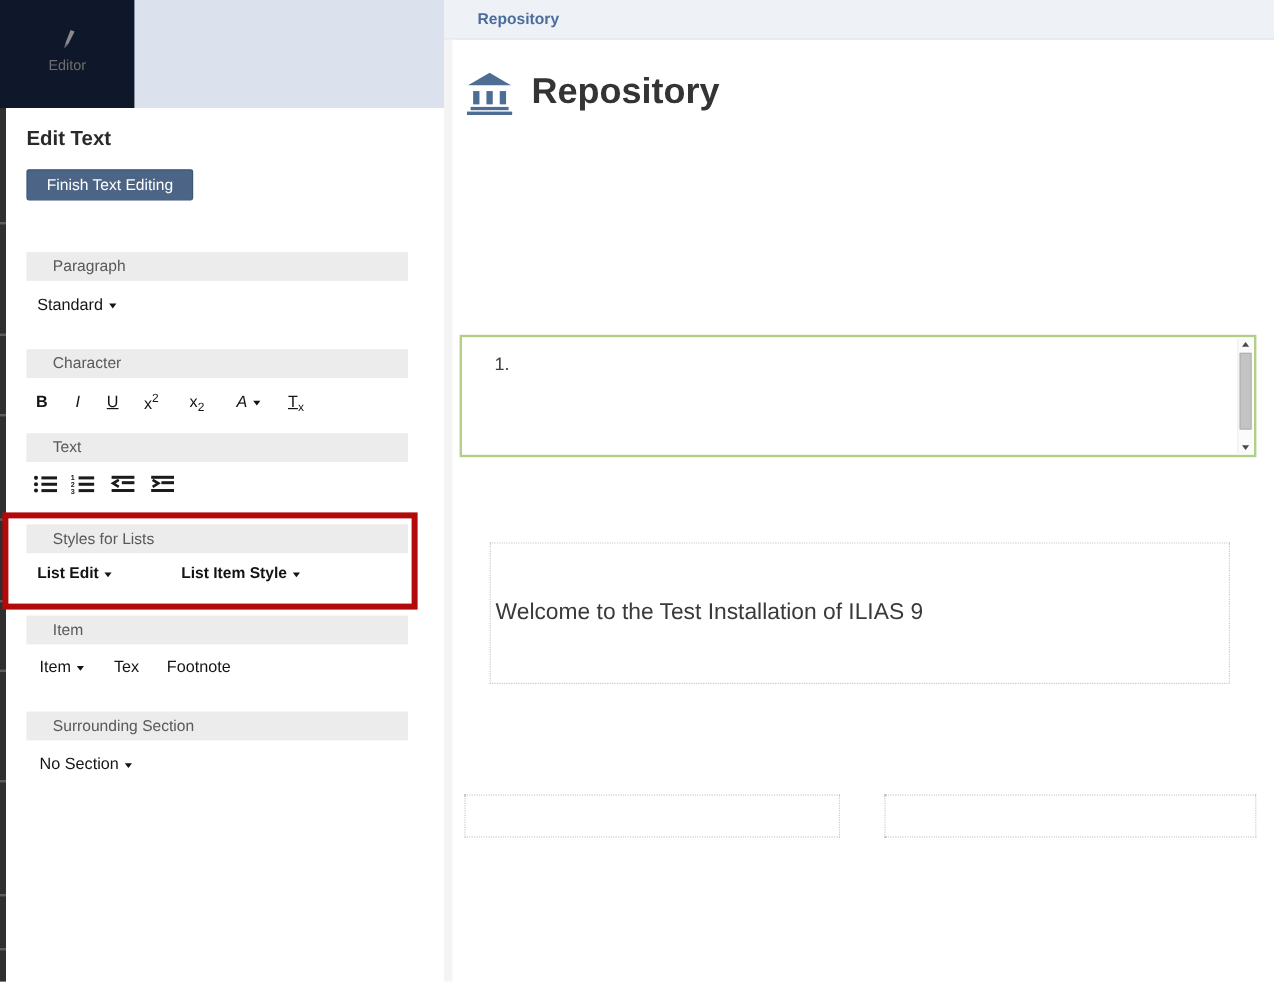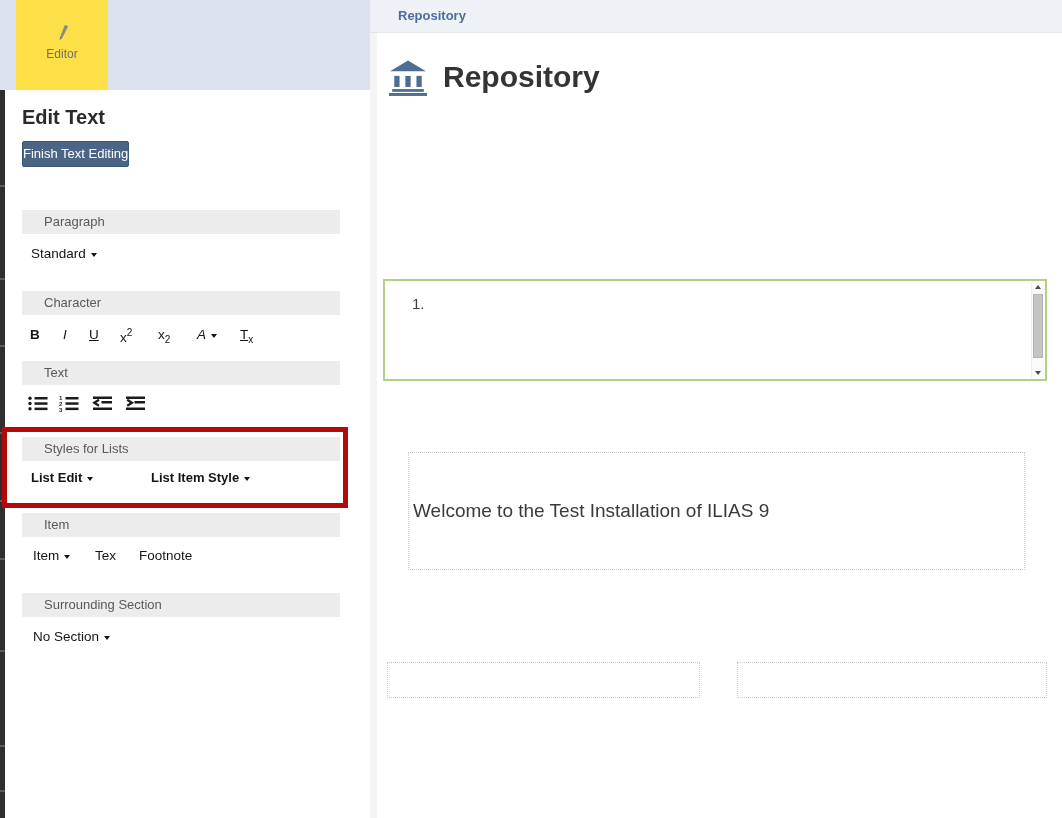--- a/index.html
+++ b/index.html
@@ -7,30 +7,30 @@
   body {
     position:relative; overflow:hidden; background:#fff;
     font-family:"Liberation Sans", sans-serif; color:#161616;
   }
   
   .dark-strip { position:absolute; left:0; top:90px; width:5px; height:728px; background:#2f2f2f; }
   .strip-div { position:absolute; left:0; width:5px; height:2px; background:#5d5d5d; }
 
   
   .tab-row { position:absolute; left:0; top:0; width:370px; height:90px; background:#dbe2ed; }
-  .editor-tab { position:absolute; left:16px; top:0; width:92px; height:90px; background:#fde047; cursor:pointer; }
+  .editor-tab { position:absolute; left:0; top:0; width:112px; height:90px; background:#0f172a; cursor:pointer; }
   .editor-tab .ic { position:absolute; left:0; right:0; top:24px; text-align:center; }
   .editor-tab .lbl { position:absolute; left:0; right:0; top:47px; text-align:center; font-size:12px; color:#6e6e6e; }
 
   
-  .edit-title { position:absolute; left:22px; top:106px; font-size:20px; font-weight:700; color:#2a2a2a;text-align:center; }
+  .edit-title { position:absolute; left:22px; top:106px; font-size:17px; font-weight:700; color:#2a2a2a;text-align:center; }
   .finish-btn {
     position:absolute; left:22px; top:141px; height:26px; line-height:24px;
     background:#4c6586; border:1px solid #3d5674; border-radius:2px;
-    color:#fff; font-size:13px; padding:0 0; font-family:inherit; cursor:pointer;
+    color:#fff; font-size:13px; padding:0 16px; font-family:inherit; cursor:pointer;
   }
   .section-bar {
     position:absolute; left:22px; width:318px; height:24px; background:#ececec;
     color:#595959; font-size:13px; line-height:24px; padding-left:22px;
   }
   .ctrl { position:absolute; font-size:13.5px; color:#141414; cursor:pointer; background:none; border:none; font-family:inherit; }
   .caret { display:inline-block; width:0; height:0; border-left:3.5px solid transparent;
     border-right:3.5px solid transparent; border-top:4.5px solid #141414; margin-left:5px; vertical-align:1px; }
   .bold-lbl { font-weight:700; font-size:13px; }
   .icon-btn { position:absolute; top:395px; width:22px; height:19px; cursor:pointer; background:none; border:none; padding:0; }

